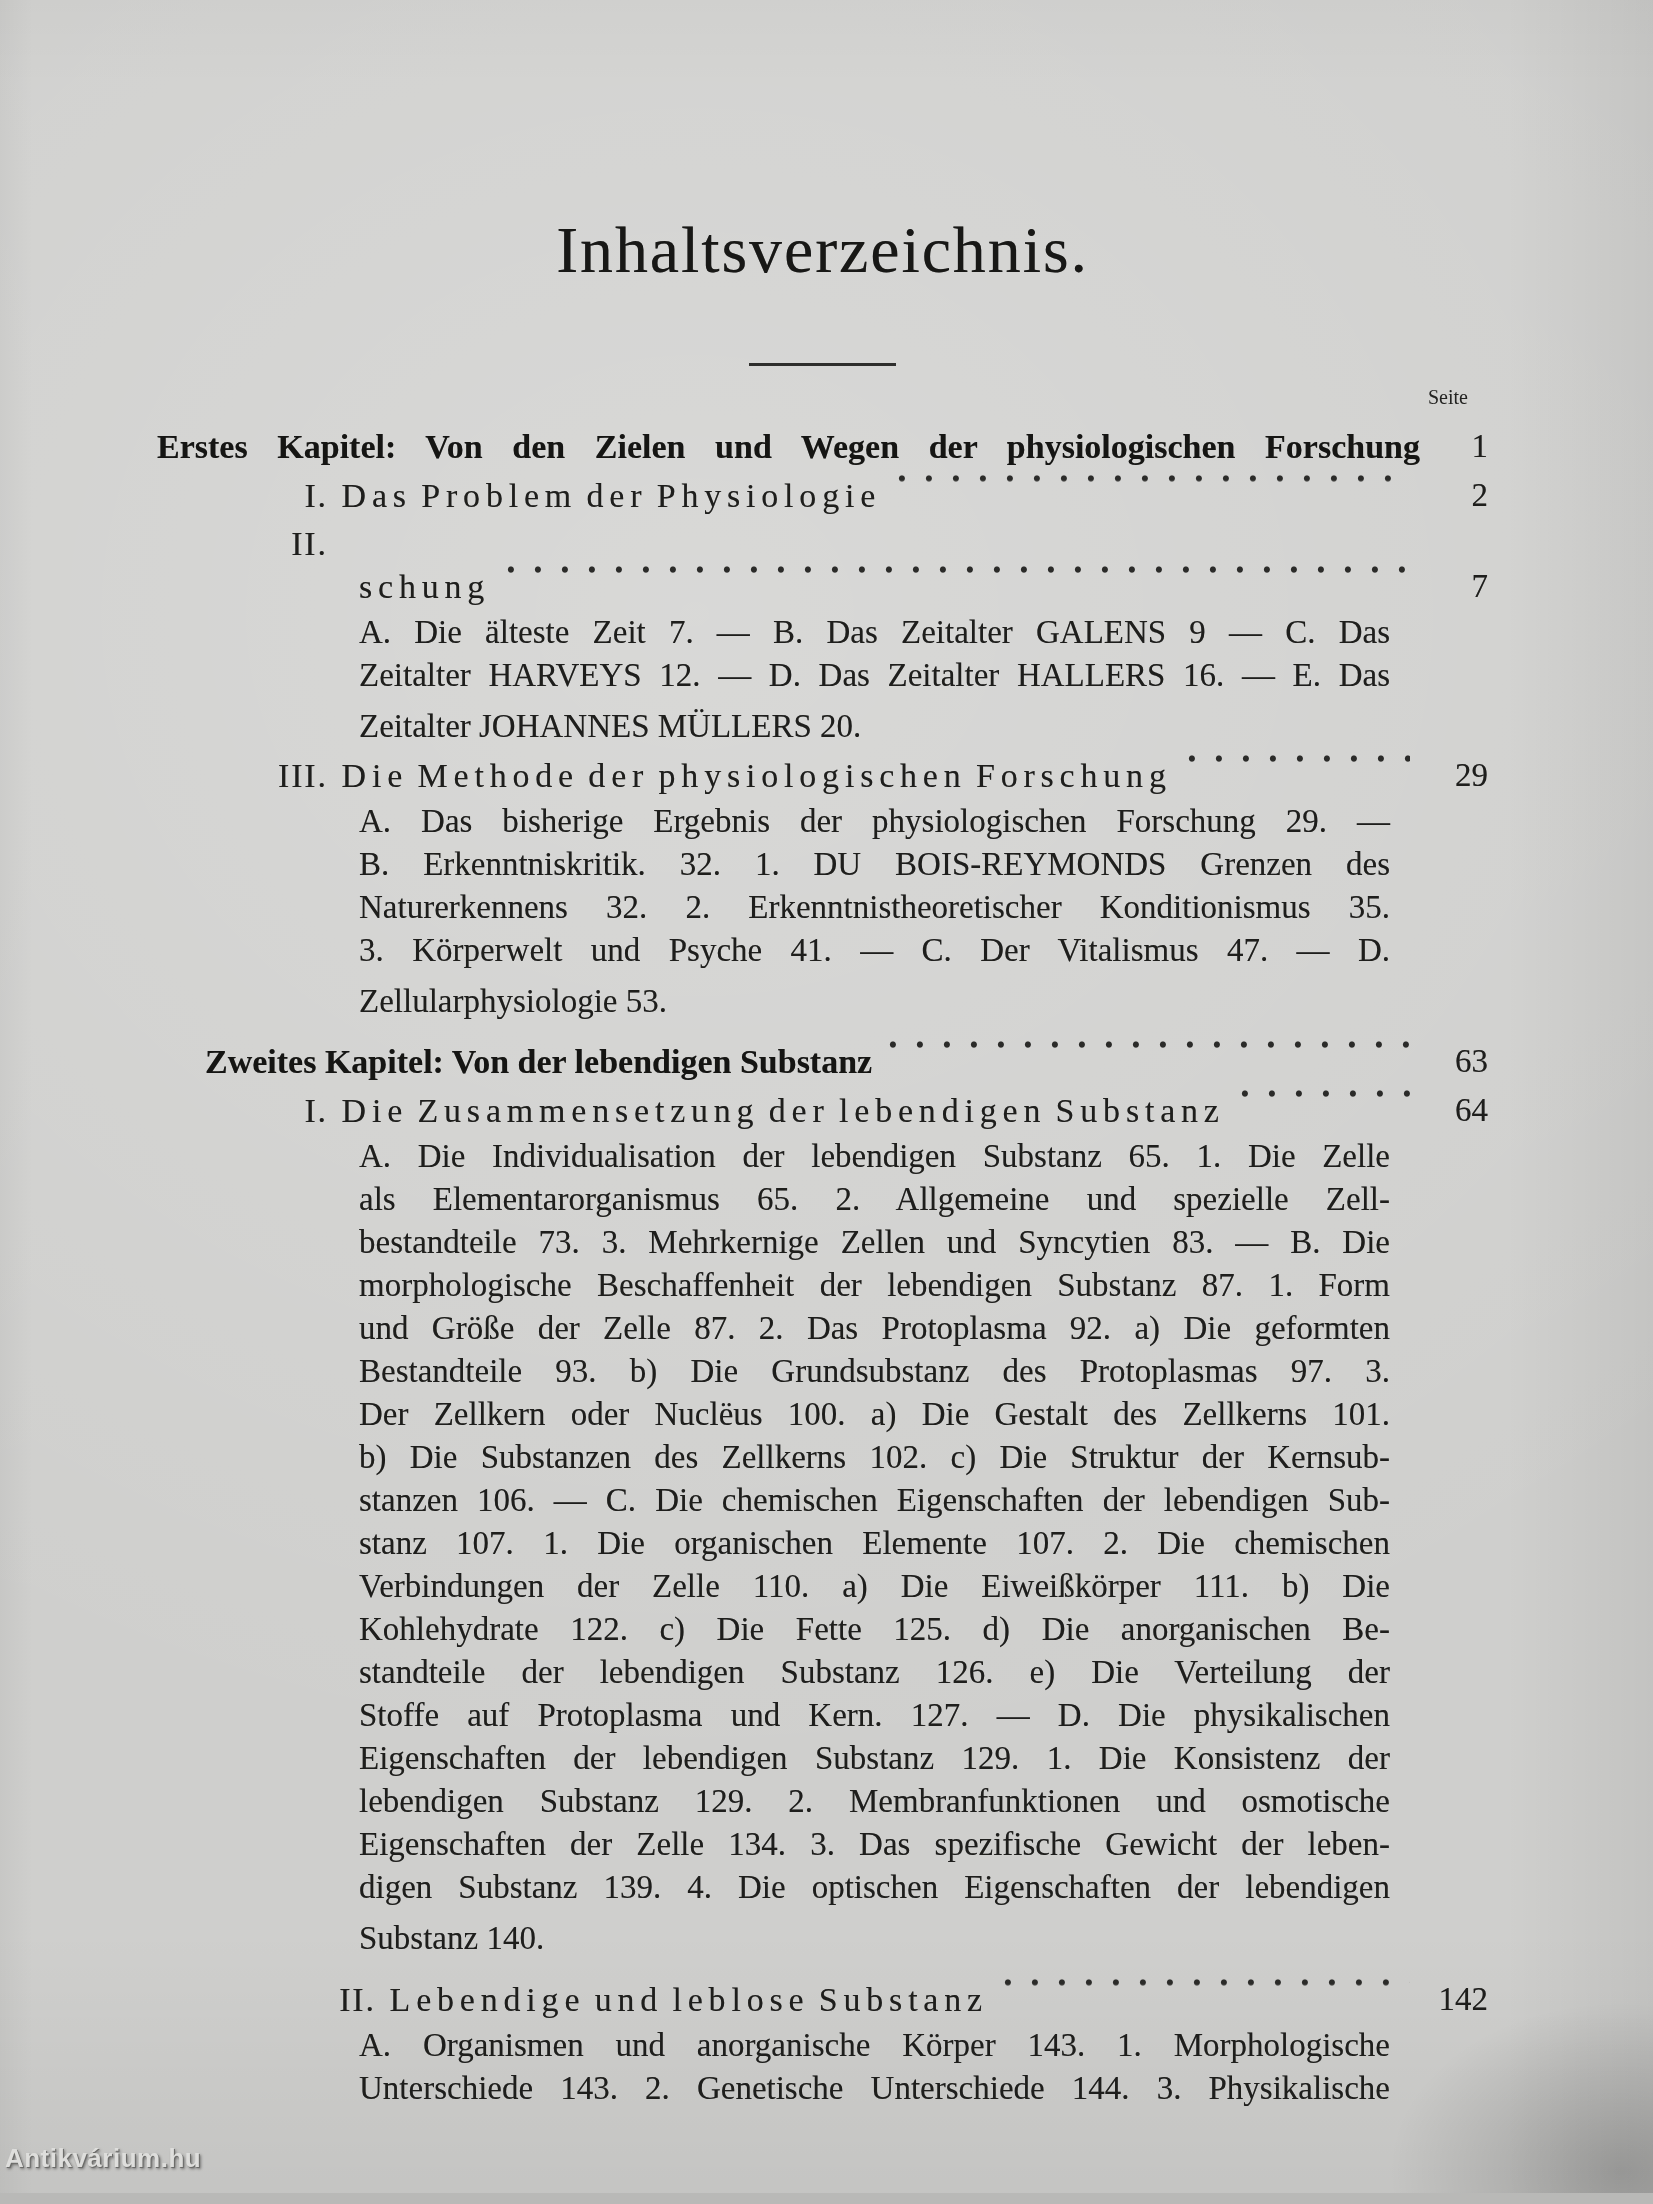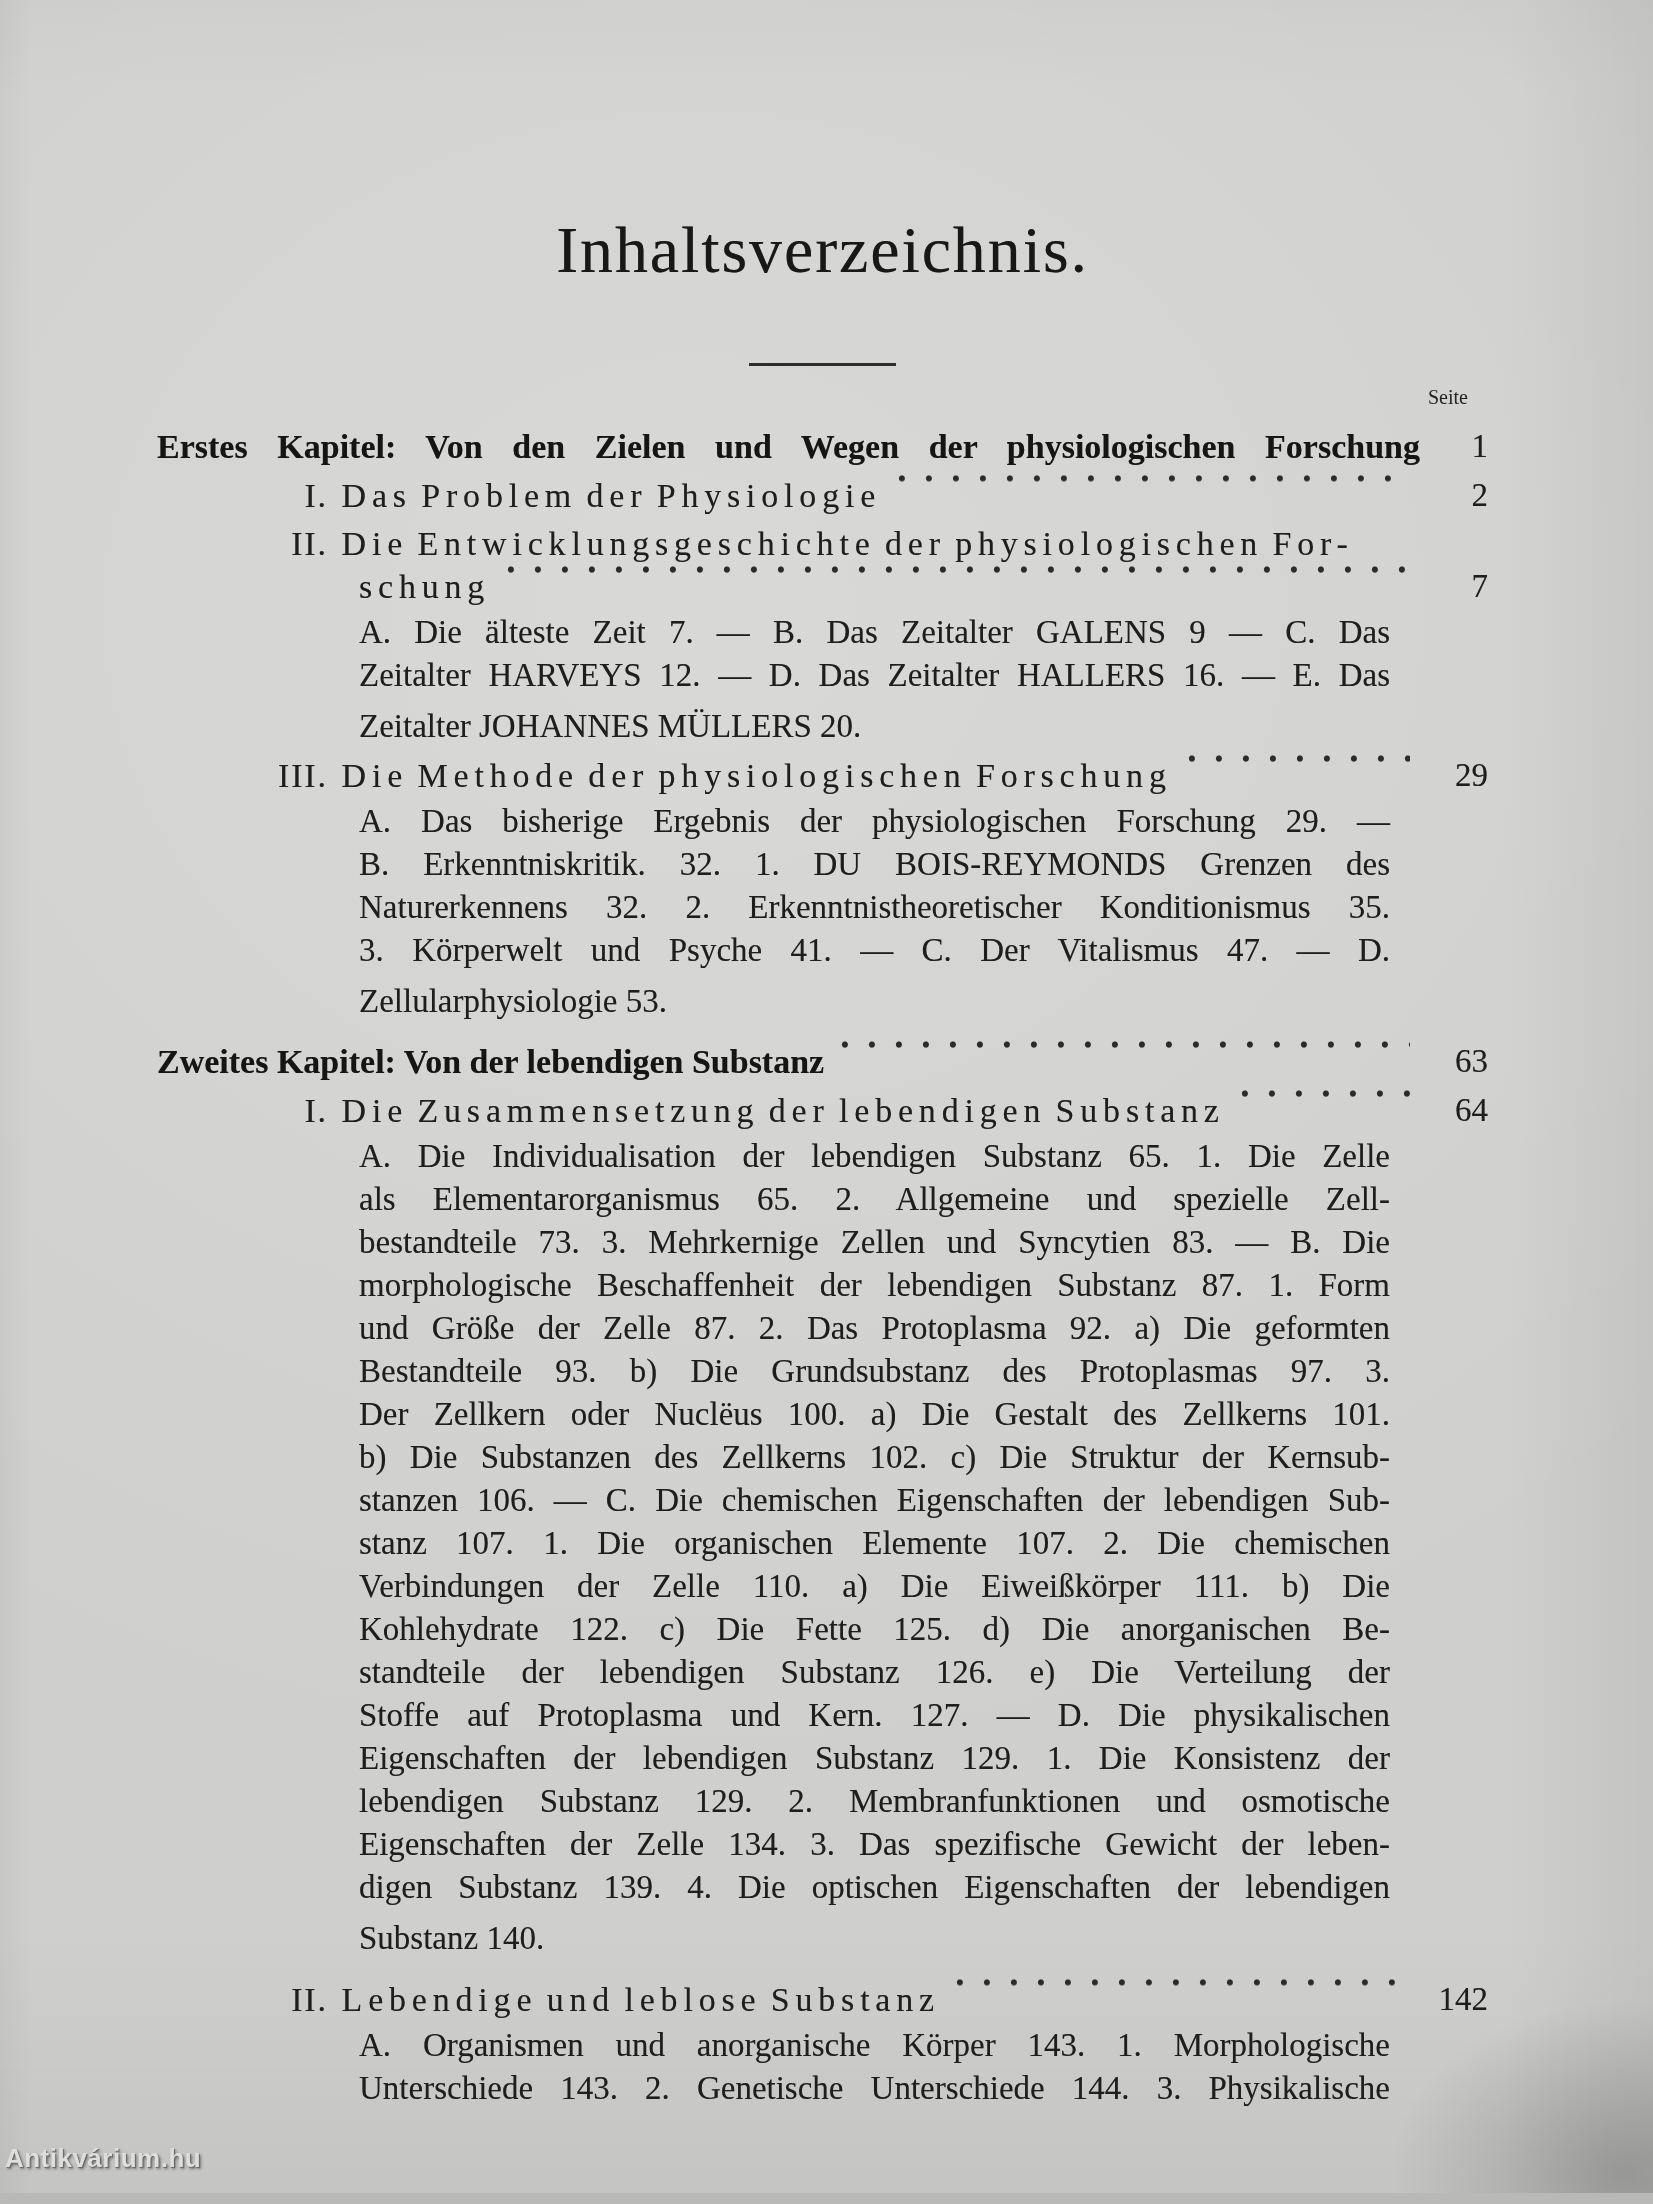--- a/index.html
+++ b/index.html
@@ -26,21 +26,21 @@
     position:absolute;top:363px;left:749px;width:147px;height:2.9px;background:#2e2e2c;
   }
   .seite-label{
     position:absolute;top:386px;right:186px;font-size:20px;color:#232321;
   }
   .toc{
     position:absolute;top:419px;left:157px;width:1331px;
     text-shadow:0 0 0.5px rgba(0,0,0,0.35);
   }
   .entry{margin-top:5.8px;}
-  .entry.gap{margin-top:17.5px;}
+  .entry.gap{margin-top:17.5px;margin-left:48px;}
   .entry.para{margin-top:2.9px;}
   .row{display:flex;align-items:flex-start;line-height:43px;font-size:33px;}
   .row.cont{padding-left:202px;}
   .num{flex:none;width:171px;margin-right:13.6px;text-align:right;font-size:34px;letter-spacing:1.9px;}
   .text{flex:none;}
   .chapter .text{font-weight:bold;font-size:34px;color:#151513;}
   .chapter .text.fill{flex:1;text-align:justify;text-align-last:justify;}
   .item .text{font-size:34px;letter-spacing:5.8px;word-spacing:-4.9px;}
   .leader{
     flex:1;height:8.7px;margin:0 9.7px 0 15.5px;align-self:baseline;
@@ -79,21 +79,20 @@
         <div class="row">
           <span class="num">I.</span>
           <span class="text">Das Problem der Physiologie</span>
           <span class="leader"></span>
           <span class="page-num">2</span>
         </div>
       </div>
       <div class="entry item">
         <div class="row">
           <span class="num">II.</span>
-          <span class="text">Die Entwicklungsgeschichte der physiologischen For-</span>
         </div>
         <div class="row cont">
           <span class="text">schung</span>
           <span class="leader"></span>
           <span class="page-num">7</span>
         </div>
       </div>
       <div class="entry para">
         <div class="prow">A. Die älteste Zeit 7. — B. Das Zeitalter GALENS 9 — C. Das</div>
         <div class="prow">Zeitalter HARVEYS 12. — D. Das Zeitalter HALLERS 16. — E. Das</div>

